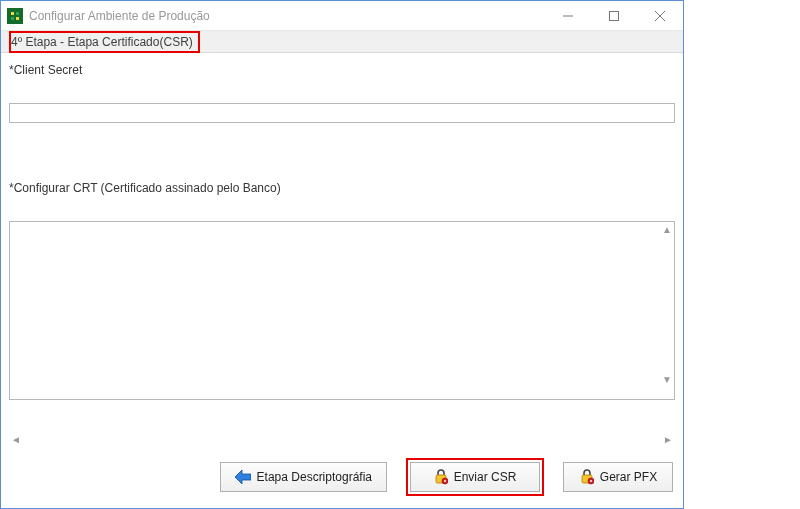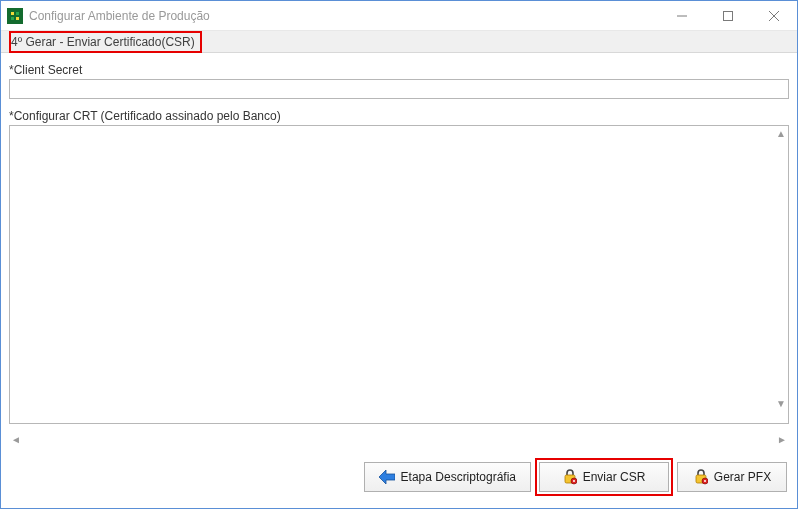--- a/index.html
+++ b/index.html
@@ -4,21 +4,21 @@
 <style>
   * { box-sizing: border-box; }
   html, body { margin: 0; padding: 0; }
   body {
     font-family: "Segoe UI", Tahoma, Arial, sans-serif;
     font-size: 12px;
     background: #ffffff;
   }
   .window {
     position: relative;
-    width: 798px;
+    width: 684px;
     height: 509px;
     border: 1px solid #5a8fd6;
     background: #ffffff;
     display: flex;
     flex-direction: column;
   }
   .titlebar {
     height: 30px;
     background: #ffffff;
     display: flex;
@@ -65,20 +65,21 @@
     font-size: 12px;
     color: #404040;
     line-height: 16px;
   }
 
   .content {
     flex: 1;
     padding: 10px 8px 0 8px;
     display: flex;
     flex-direction: column;
+    gap: 24px;
   }
   .field-label {
     font-size: 12px;
     color: #353535;
     margin-bottom: 2px;
   }
   .text-input {
     width: 100%;
     height: 20px;
     border: 1px solid #b7b7b7;
@@ -121,21 +122,21 @@
     align-items: center;
     justify-content: space-between;
     color: #9a9a9a;
     font-size: 10px;
     padding: 0 2px;
   }
 
   .button-row {
     display: flex;
     justify-content: flex-end;
-    gap: 8px;
+    gap: 23px;
     padding: 14px 10px 16px 0;
   }
   .btn {
     height: 30px;
     min-width: 130px;
     border: 1px solid #b0b0b0;
     background: linear-gradient(#fcfcfc, #efefef);
     display: inline-flex;
     align-items: center;
     justify-content: center;
@@ -183,21 +184,21 @@
       <div class="win-btn">
         <svg width="10" height="10" viewBox="0 0 10 10">
             <line x1="0" y1="0" x2="10" y2="10" stroke="#7a7a7a" stroke-width="1"></line>
             <line x1="10" y1="0" x2="0" y2="10" stroke="#7a7a7a" stroke-width="1"></line>
           </svg>
       </div>
     </div>
   </div>
 
   <div class="step-header">
-    <span class="step-highlight">4º Gerar - Enviar Certificado(CSR)</span>
+    <span class="step-highlight">4º Etapa - Etapa Certificado(CSR)</span>
   </div>
 
   <div class="content">
     <div class="field-label">*Client Secret</div>
     <input class="text-input" type="text" value="" style="">
     <div class="spacer-sm"></div>
     <div class="field-label">*Configurar CRT (Certificado assinado pelo Banco)</div>
 
     <div class="textarea-wrap">
       <textarea class="textarea" style=""></textarea>

